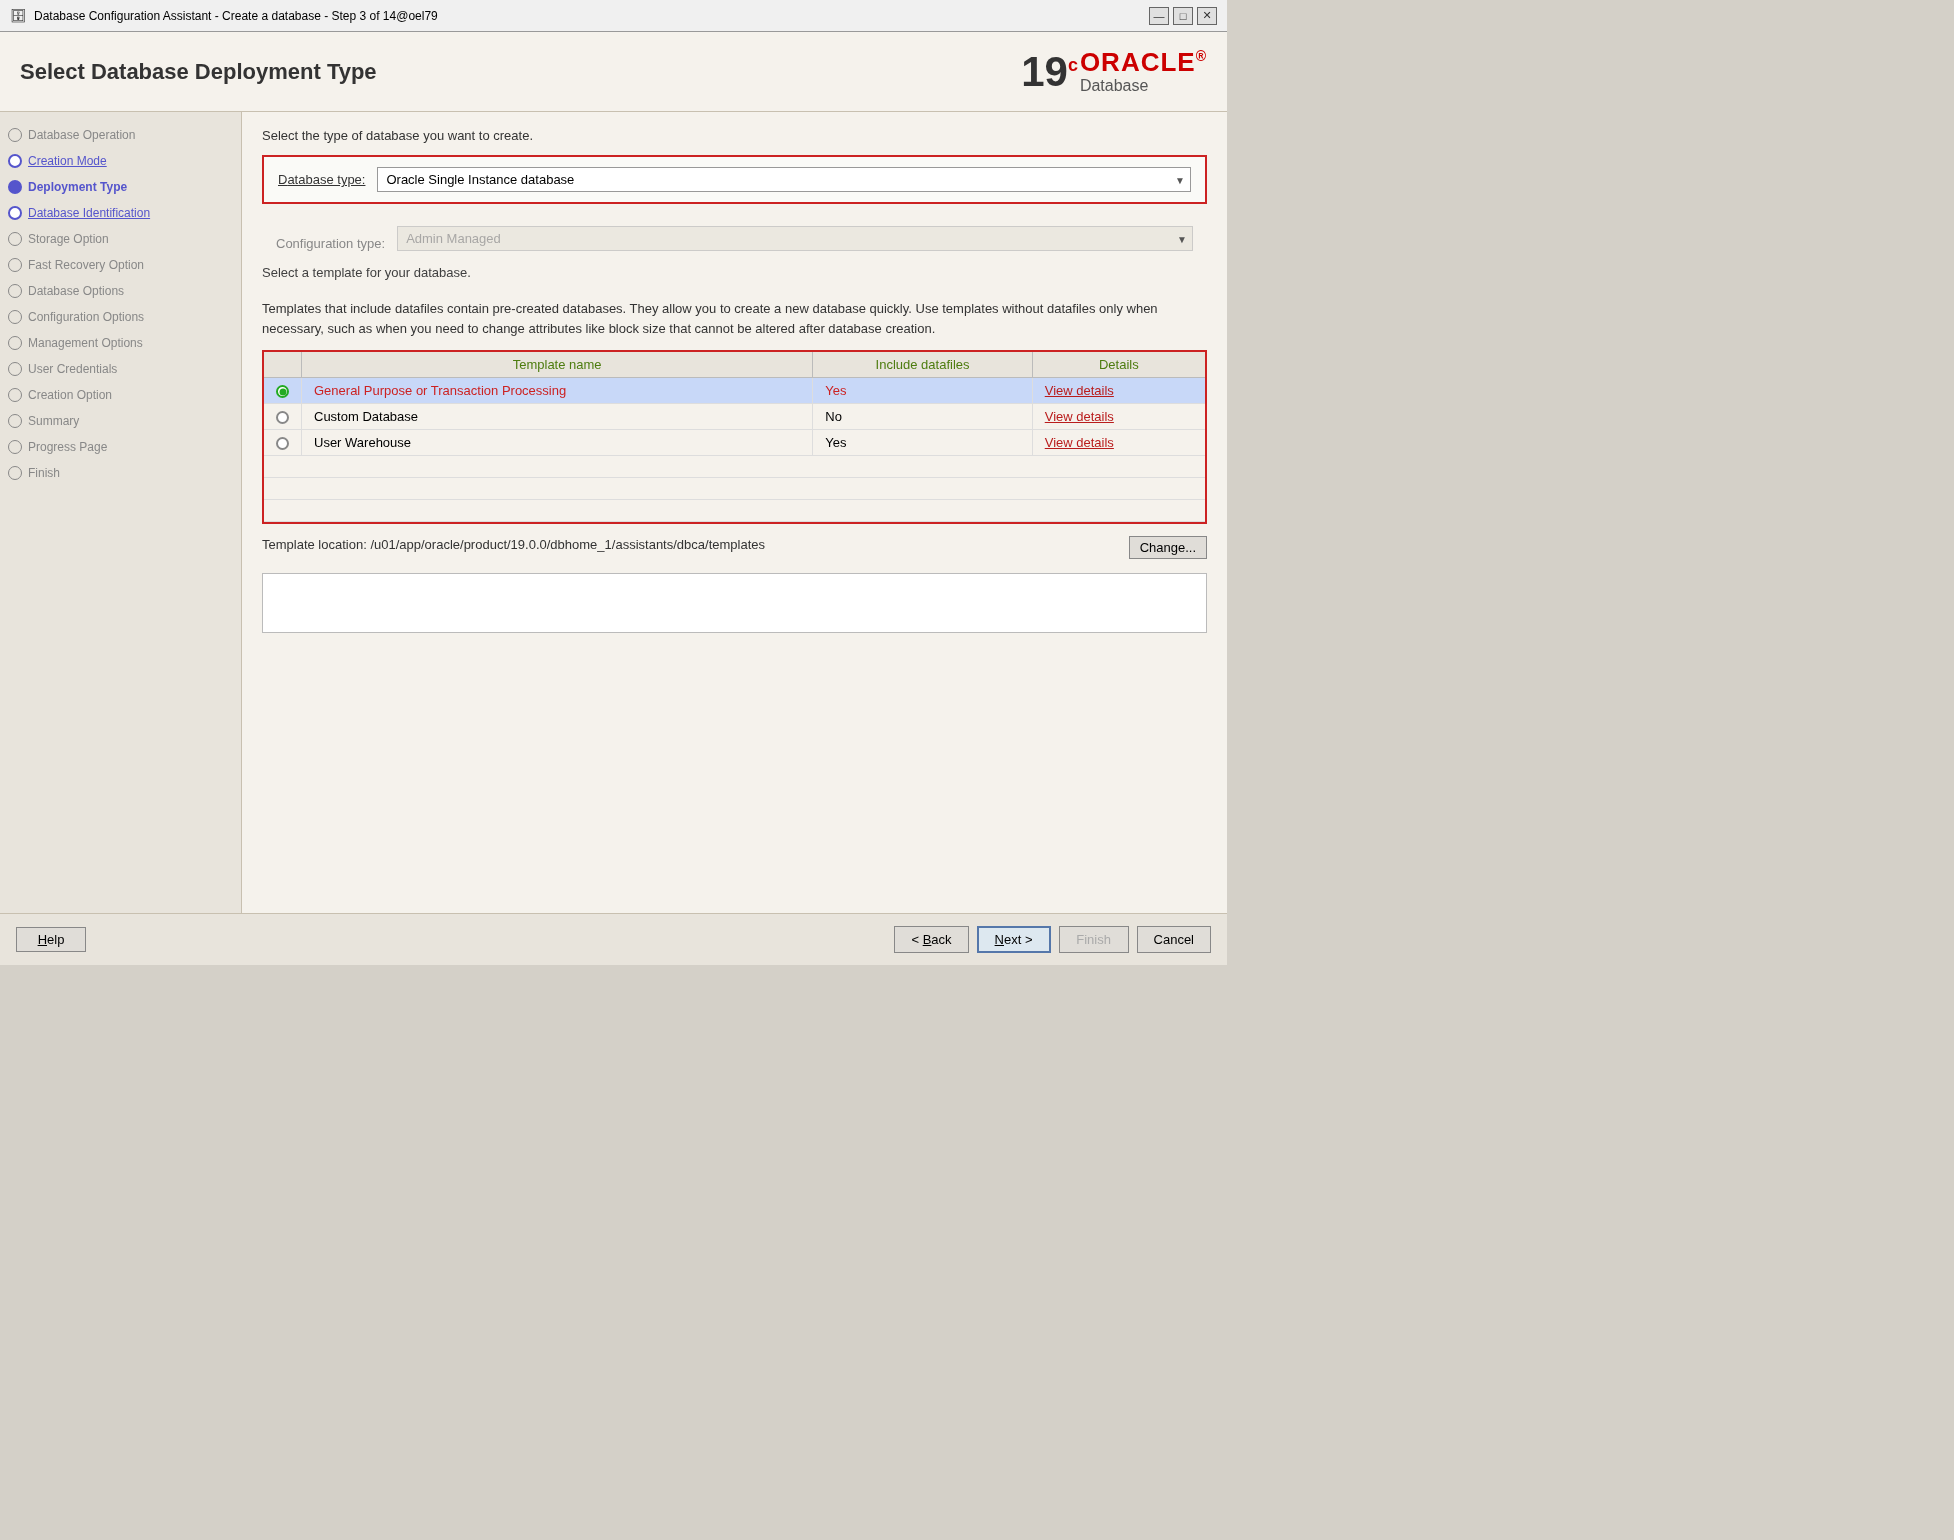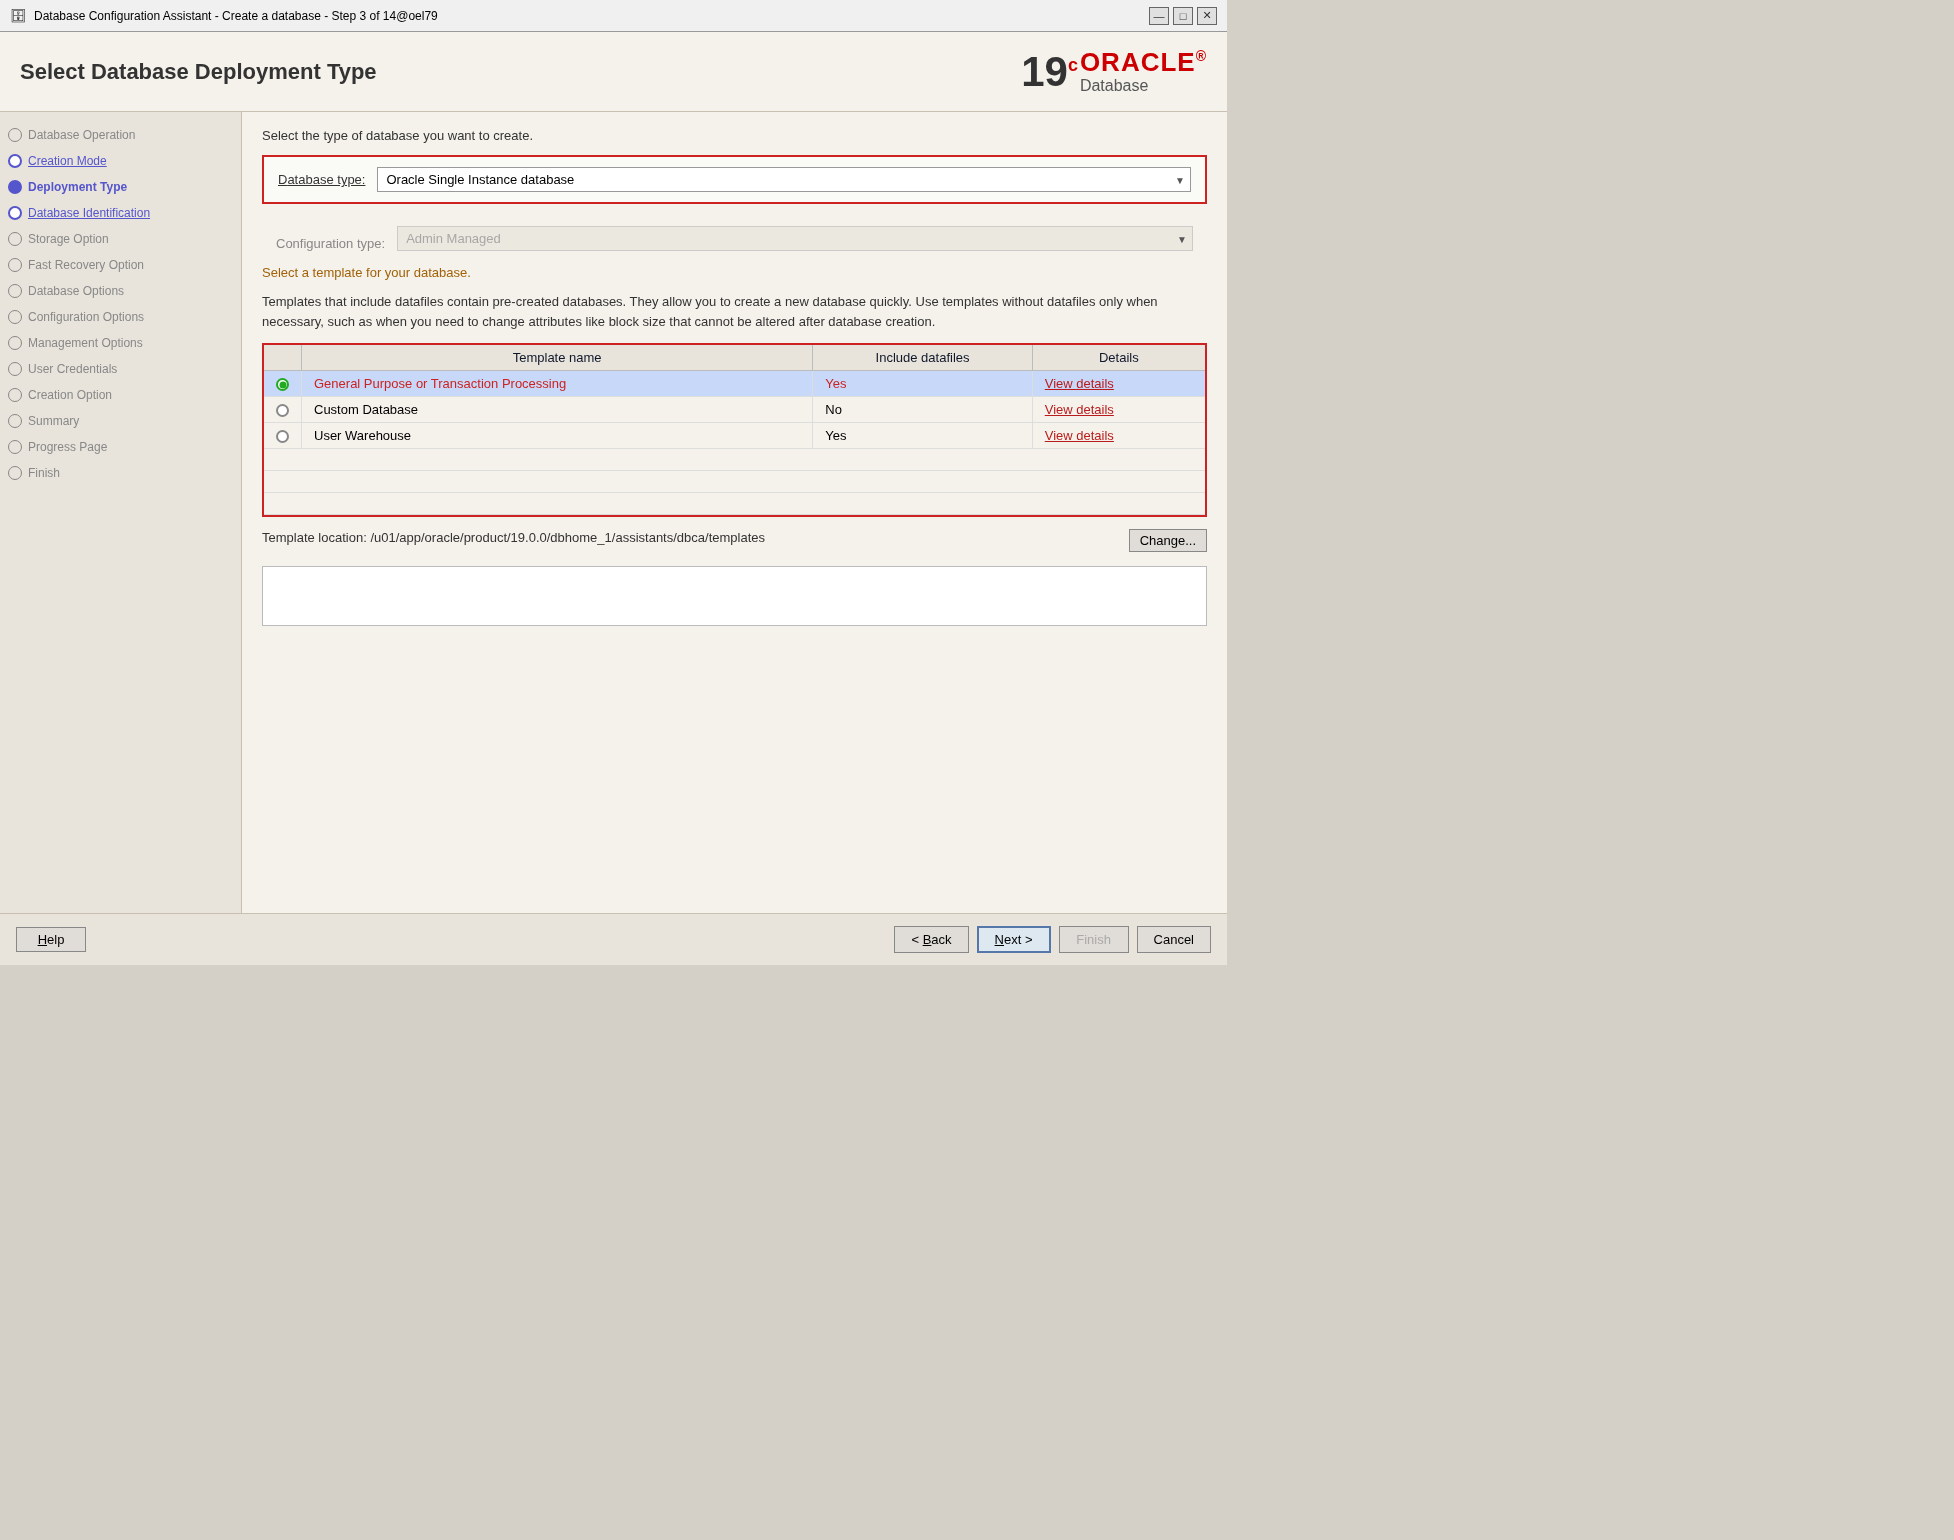--- a/index.html
+++ b/index.html
@@ -255,22 +255,22 @@
       font-size: 13px;
       appearance: none;
       -webkit-appearance: none;
       color: #888;
       cursor: not-allowed;
     }
 
     
     .template-intro {
       font-size: 13px;
-      color: #a16207;
-      margin-bottom: 12px;
+      color: #404040;
+      margin-bottom: 19px;
       margin-top: 8px;
     }
     .template-desc {
       font-size: 13px;
       color: #333;
       margin-bottom: 12px;
       line-height: 1.5;
     }
 
     
@@ -283,21 +283,21 @@
       border-collapse: collapse;
     }
     .template-table th {
       background: #e8e4dc;
       padding: 5px 12px;
       text-align: center;
       font-size: 13px;
       font-weight: normal;
       border-bottom: 1px solid #bbb;
       border-right: 1px solid #bbb;
-      color: #0f172a;
+      color: #4d7c0f;
     }
     .template-table th:first-child {
       width: 28px;
       border-right: 1px solid #bbb;
     }
     .template-table th:last-child {
       border-right: none;
     }
     .template-table td {
       padding: 5px 12px;

